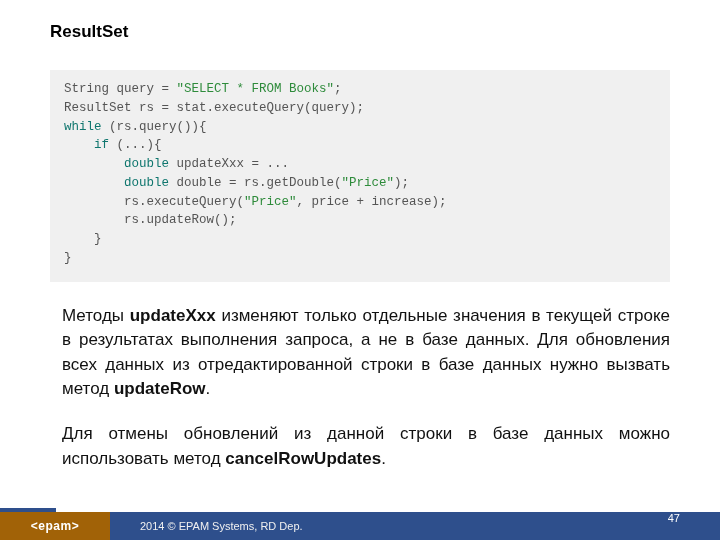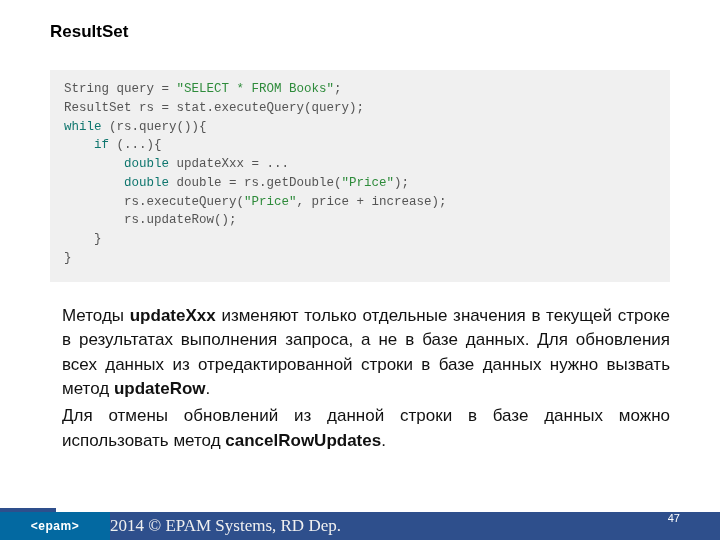--- a/index.html
+++ b/index.html
@@ -29,51 +29,52 @@
   }
   .cb-str { color: #2e8b3b; }
   .cb-kw  { color: #0f766e; font-weight: normal; }
   .para {
     margin: 22px 50px 0 62px;
     font-size: 17px;
     line-height: 1.45;
     color: #111;
     text-align: justify;
   }
-  .para + .para { margin-top: 2px; }
+  .para + .para { margin-top: 20px; }
   .footer {
     position: absolute;
     left: 0; right: 0; bottom: 0;
     height: 28px;
     background: #2e4f8c;
     color: #fff;
     display: flex;
     align-items: center;
   }
   .footer-accent {
     position: absolute;
     left: 0; bottom: 28px;
     width: 56px; height: 4px;
     background: #2e4f8c;
   }
   .logo-box {
     width: 110px;
     height: 100%;
-    background: #0369a1;
+    background: #a16207;
     display: flex;
     align-items: center;
     justify-content: center;
     font-weight: bold;
     font-size: 12px;
     font-family: Arial, sans-serif;
     letter-spacing: 0.5px;
   }
   .copyright {
-    font-size: 17px;
-    font-family: Liberation Serif, serif;
+    margin-left: 30px;
+    font-size: 11px;
+    font-family: Liberation Sans, sans-serif;
     color: #f0f0f0;
   }
   .page-num {
     position: absolute;
     right: 40px;
     bottom: 0;
     height: 44px;
     display: flex;
     align-items: center;
     font-size: 11px;

